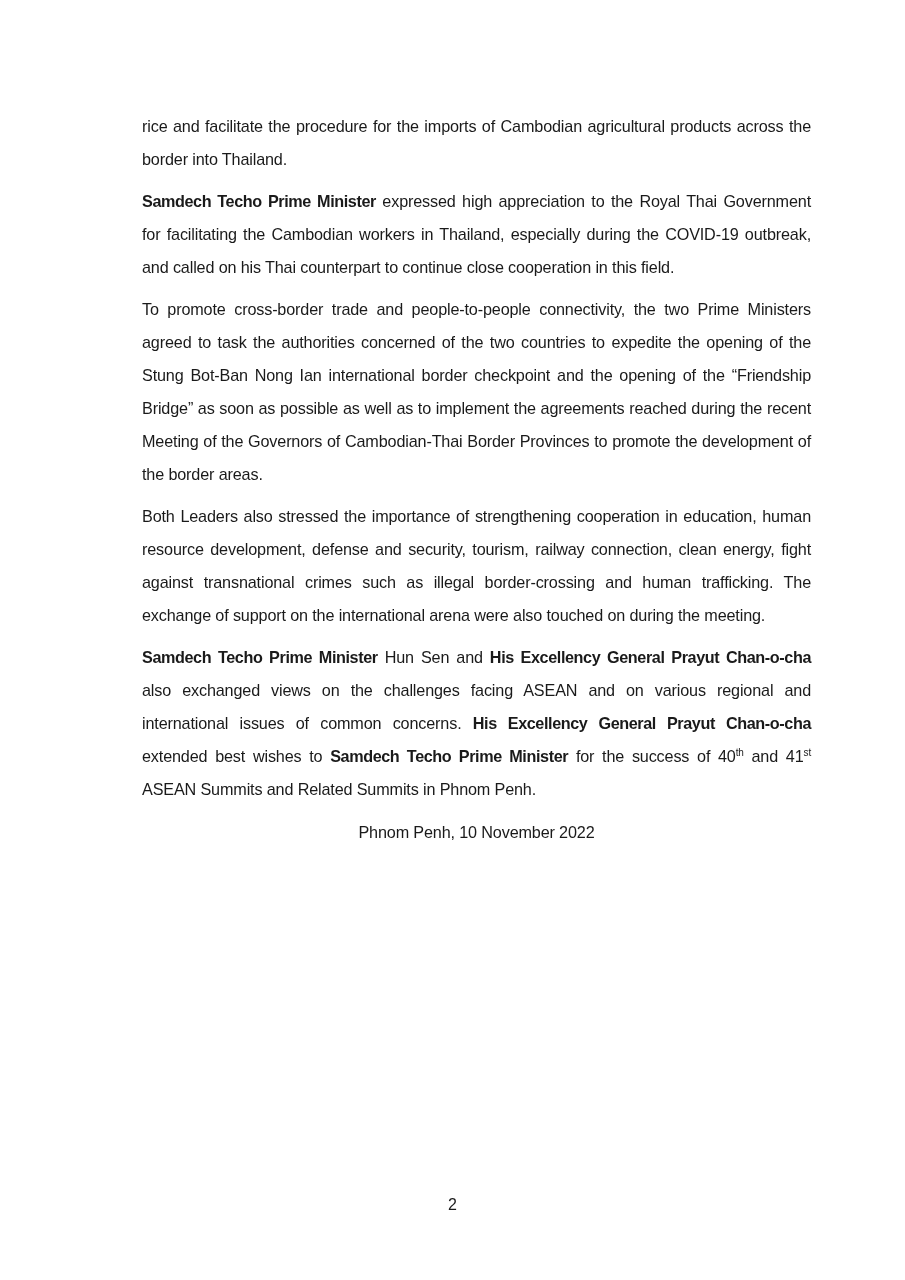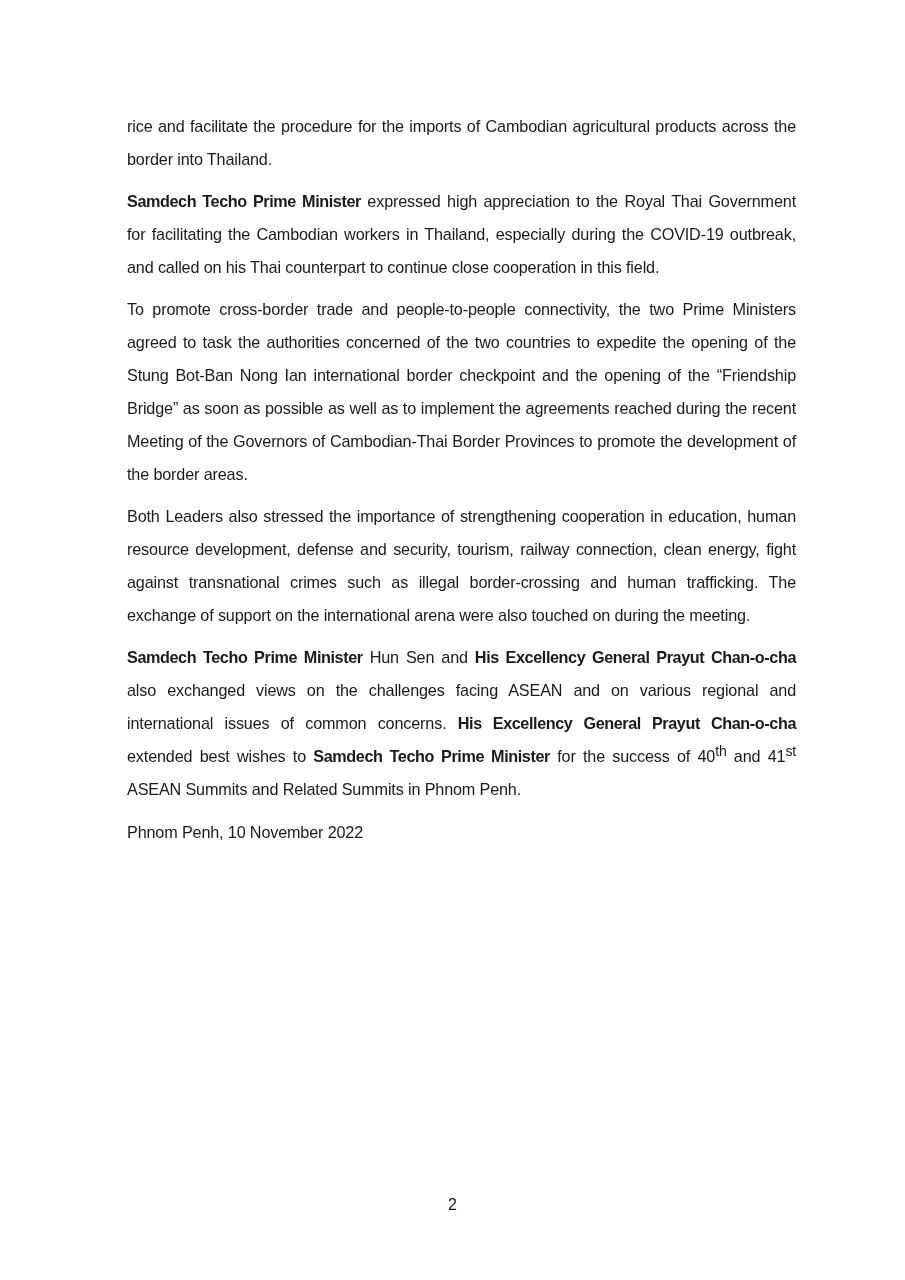--- a/index.html
+++ b/index.html
@@ -10,43 +10,43 @@
     body {
       width: 905px;
       height: 1280px;
       position: relative;
       overflow: hidden;
       font-family: "Liberation Sans", "DejaVu Sans", sans-serif;
       color: #1a1a1a;
     }
     .page {
       position: absolute;
-      left: 127px;
+      left: 142px;
       top: 110px;
       width: 669px;
       font-size: 16.2px;
       line-height: 33px;
       letter-spacing: -0.15px;
     }
     .para {
       margin: 0 0 9px 0;
       text-align: justify;
     }
     .b {
       font-weight: bold;
       letter-spacing: -0.4px;
       margin-top: 24px;
     }
     sup {
-      font-size: 14px;
+      font-size: 10px;
       line-height: 0;
       vertical-align: 6px;
     }
     .signoff {
-      text-align: left;
+      text-align: center;
       margin-top: 10px;
     }
     .page-number {
       position: absolute;
       left: 0;
       width: 905px;
       top: 1196px;
       text-align: center;
       font-size: 16px;
     }

